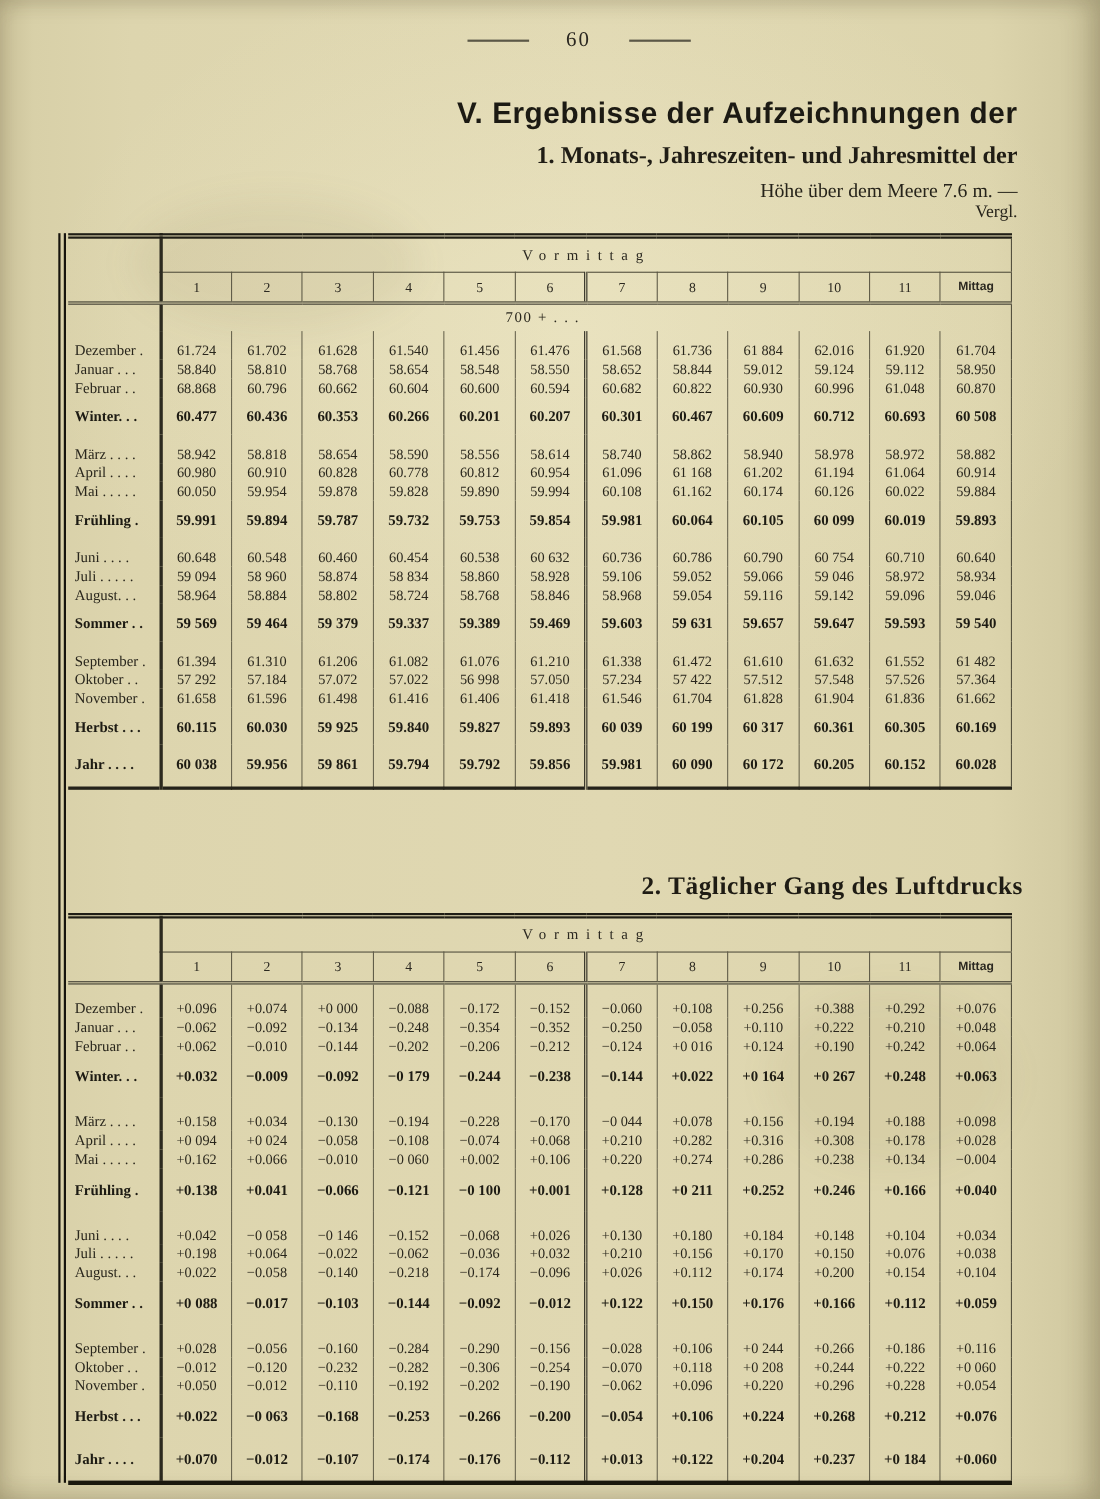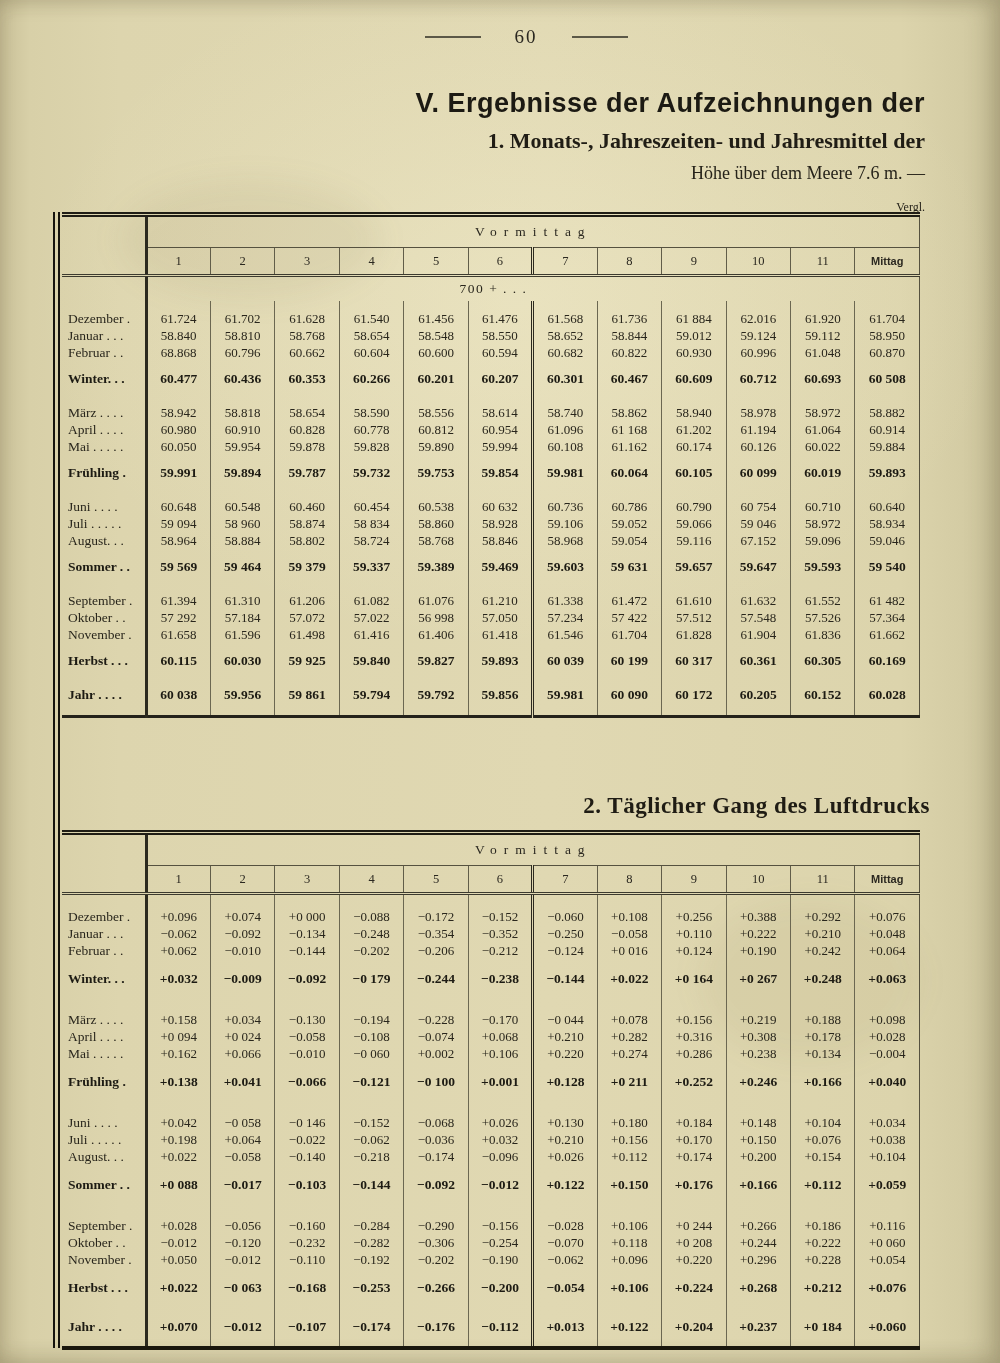--- a/index.html
+++ b/index.html
@@ -21,21 +21,21 @@
   
   .pagenum-row{position:absolute;top:26px;left:0;width:100%;display:flex;justify-content:center;align-items:center;gap:34px;padding-left:26px;}
   .pagenum{font-size:19px;letter-spacing:2px;color:#2a2720;}
   .dash-rule{display:inline-block;width:56px;height:2px;background:#3a372c;opacity:0.8;}
 
   
   .titleblock{position:absolute;top:88px;right:75px;text-align:right;}
   .title1{font-family:"Liberation Sans","DejaVu Sans",sans-serif;font-weight:bold;font-size:27px;color:#1c1a13;letter-spacing:0.5px;}
   .title2{font-size:22px;font-weight:bold;margin-top:9px;color:#201d15;}
   .title3{font-size:18px;margin-top:9px;color:#26231a;}
-  .title4{font-size:12px;margin-top:16px;color:#26231a;}
+  .title4{font-size:16px;margin-top:0;color:#26231a;}
 
   
   .section2-title{position:absolute;top:793px;right:70px;font-size:23px;font-weight:bold;color:#1f1c14;letter-spacing:0.5px;}
 
   
   .gutter{position:absolute;left:53px;top:212px;height:1136px;width:0;border-left:7px double #16140d;}
 
   
   .tablewrap{position:absolute;left:62px;width:858px;}
   .t1{top:212px;}
@@ -283,21 +283,21 @@
             <td class="labelcell">August. . .</td>
             <td class="num d0">58.964</td>
             <td class="num d1">58.884</td>
             <td class="num d2">58.802</td>
             <td class="num d3">58.724</td>
             <td class="num d4">58.768</td>
             <td class="num d5">58.846</td>
             <td class="num d6">58.968</td>
             <td class="num d7">59.054</td>
             <td class="num d8">59.116</td>
-            <td class="num d9">67.152</td>
+            <td class="num d9">59.142</td>
             <td class="num d10">59.096</td>
             <td class="num d11">59.046</td>
           </tr>
           <tr class="season ">
             <td class="labelcell">Sommer . .</td>
             <td class="num d0">59 569</td>
             <td class="num d1">59 464</td>
             <td class="num d2">59 379</td>
             <td class="num d3">59.337</td>
             <td class="num d4">59.389</td>
@@ -492,21 +492,21 @@
             <td class="labelcell">März . . . .</td>
             <td class="num d0">+0.158</td>
             <td class="num d1">+0.034</td>
             <td class="num d2">−0.130</td>
             <td class="num d3">−0.194</td>
             <td class="num d4">−0.228</td>
             <td class="num d5">−0.170</td>
             <td class="num d6">−0 044</td>
             <td class="num d7">+0.078</td>
             <td class="num d8">+0.156</td>
-            <td class="num d9">+0.219</td>
+            <td class="num d9">+0.194</td>
             <td class="num d10">+0.188</td>
             <td class="num d11">+0.098</td>
           </tr>
           <tr>
             <td class="labelcell">April . . . .</td>
             <td class="num d0">+0 094</td>
             <td class="num d1">+0 024</td>
             <td class="num d2">−0.058</td>
             <td class="num d3">−0.108</td>
             <td class="num d4">−0.074</td>

